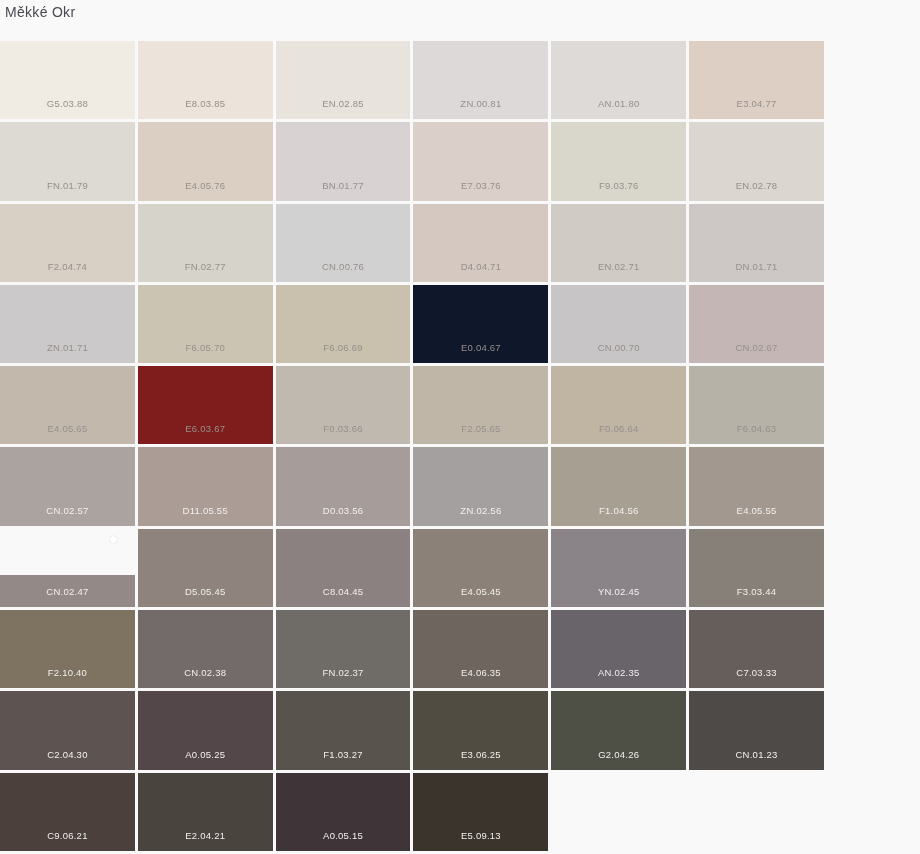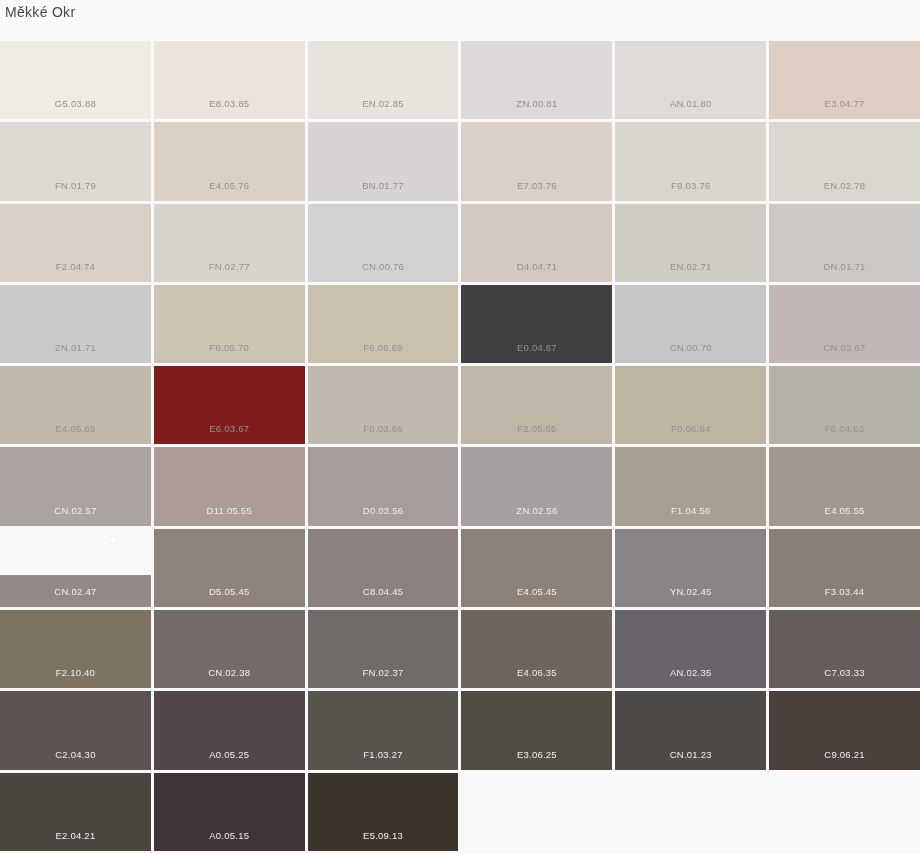--- a/index.html
+++ b/index.html
@@ -22,21 +22,21 @@
     color: #4a4750;
     letter-spacing: 0.3px;
     line-height: 20px;
     font-weight: 400;
     white-space: nowrap;
   }
   #palette-grid {
     position: absolute;
     left: 0px;
     top: 41px;
-    width: 920px;
+    width: 824px;
     height: 813px;
     display: grid;
     grid-template-columns: repeat(6, 1fr);
     grid-auto-rows: 78.3px;
     column-gap: 3px;
     row-gap: 3px;
     background: transparent;
   }
   .swatch {
     position: relative;
@@ -136,21 +136,21 @@
     </div>
     <div class="swatch" style="background-color: rgb(203, 201, 202);">
       <span class="swatch-label">ZN.01.71</span>
     </div>
     <div class="swatch" style="background-color: rgb(203, 196, 178);">
       <span class="swatch-label">F6.05.70</span>
     </div>
     <div class="swatch" style="background-color: rgb(201, 193, 173);">
       <span class="swatch-label">F6.06.69</span>
     </div>
-    <div class="swatch" style="background-color: #404040;">
+    <div class="swatch" style="background-color: #0f172a;">
       <span class="swatch-label">E0.04.67</span>
     </div>
     <div class="swatch" style="background-color: rgb(199, 197, 197);">
       <span class="swatch-label">CN.00.70</span>
     </div>
     <div class="swatch" style="background-color: rgb(196, 182, 181);">
       <span class="swatch-label">CN.02.67</span>
     </div>
     <div class="swatch" style="background-color: rgb(195, 184, 172);">
       <span class="swatch-label">E4.05.65</span>
@@ -229,20 +229,23 @@
     </div>
     <div class="swatch dark" style="background-color: rgb(84, 71, 73); padding-left: 12px;">
       <span class="swatch-label">A0.05.25</span>
     </div>
     <div class="swatch dark" style="background-color: rgb(88, 83, 77);">
       <span class="swatch-label">F1.03.27</span>
     </div>
     <div class="swatch dark" style="background-color: rgb(81, 76, 66);">
       <span class="swatch-label">E3.06.25</span>
     </div>
+    <div class="swatch dark" style="background-color: rgb(78, 80, 70);">
+      <span class="swatch-label">G2.04.26</span>
+    </div>
     <div class="swatch dark" style="background-color: rgb(78, 74, 72);">
       <span class="swatch-label">CN.01.23</span>
     </div>
     <div class="swatch dark" style="background-color: rgb(75, 64, 60);">
       <span class="swatch-label">C9.06.21</span>
     </div>
     <div class="swatch dark" style="background-color: rgb(74, 68, 63);">
       <span class="swatch-label">E2.04.21</span>
     </div>
     <div class="swatch dark" style="background-color: rgb(63, 53, 57);">

